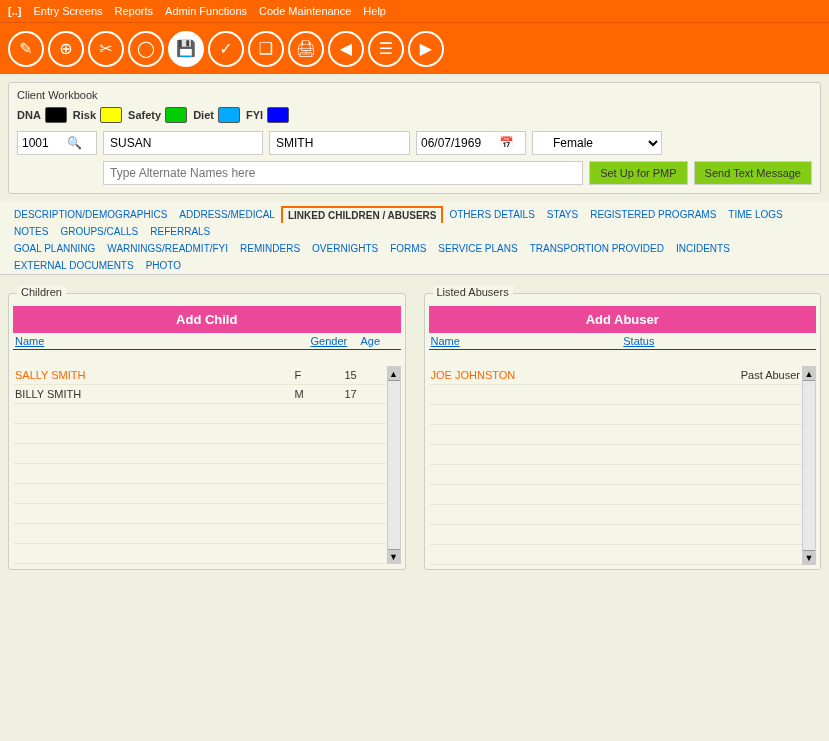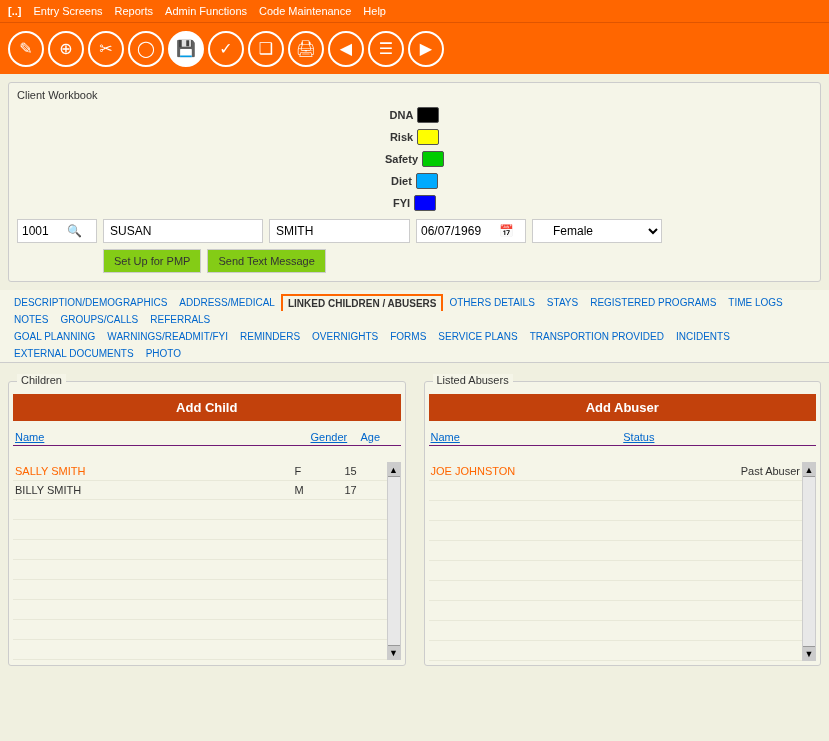--- a/index.html
+++ b/index.html
@@ -63,21 +63,20 @@
       color: #333;
       margin-bottom: 6px;
     }
 
     
     .badges-row {
       display: flex;
       align-items: center;
       gap: 6px;
       margin-bottom: 8px;
-      flex-direction: column;
     }
     .badge {
       display: flex;
       align-items: center;
       gap: 4px;
       font-size: 11px;
       font-weight: bold;
       color: #333;
     }
     .badge-color {
@@ -226,30 +225,30 @@
     .panel-title {
       font-size: 11px;
       color: #333;
       position: absolute;
       top: -8px;
       left: 8px;
       background: #f5f5e8;
       padding: 0 4px;
     }
     .add-btn {
-      background: #c2410c;
+      background: #ec4899;
       color: white;
       border: none;
       width: 100%;
       padding: 6px;
       font-size: 13px;
       font-weight: bold;
       cursor: pointer;
       margin-top: 8px;
-      margin-bottom: 8px;
+      margin-bottom: 0;
     }
     .table-header {
       display: flex;
       border-bottom: 1px solid #701a75;
       padding: 2px 0;
       margin-bottom: 16px;
     }
     .col-name { flex: 2; font-size: 11px; color: #0066cc; text-decoration: underline; cursor: pointer; padding-left: 2px; }
     .col-gender { flex: 0 0 50px; font-size: 11px; color: #0066cc; text-decoration: underline; cursor: pointer; }
     .col-age { flex: 0 0 40px; font-size: 11px; color: #0066cc; cursor: pointer; }
@@ -335,20 +334,21 @@
       <span class="calendar-icon">📅</span>
     </div>
     <select class="gender-select">
       <option>Female</option>
       <option>Male</option>
     </select>
   </div>
 
   <div class="client-info-row2">
     <div style="width:80px;"></div>
+    <input type="text" class="alt-names-input" style="width: 316px;" placeholder="Type Alternate Names here">
     <button class="action-btn">Set Up for PMP</button>
     <button class="action-btn">Send Text Message</button>
   </div>
 </div>
 
 <div class="nav-tabs">
   <div class="nav-tab-row">
     <a class="nav-tab">DESCRIPTION/DEMOGRAPHICS</a>
     <a class="nav-tab">ADDRESS/MEDICAL</a>
     <a class="nav-tab active">LINKED CHILDREN / ABUSERS</a>

